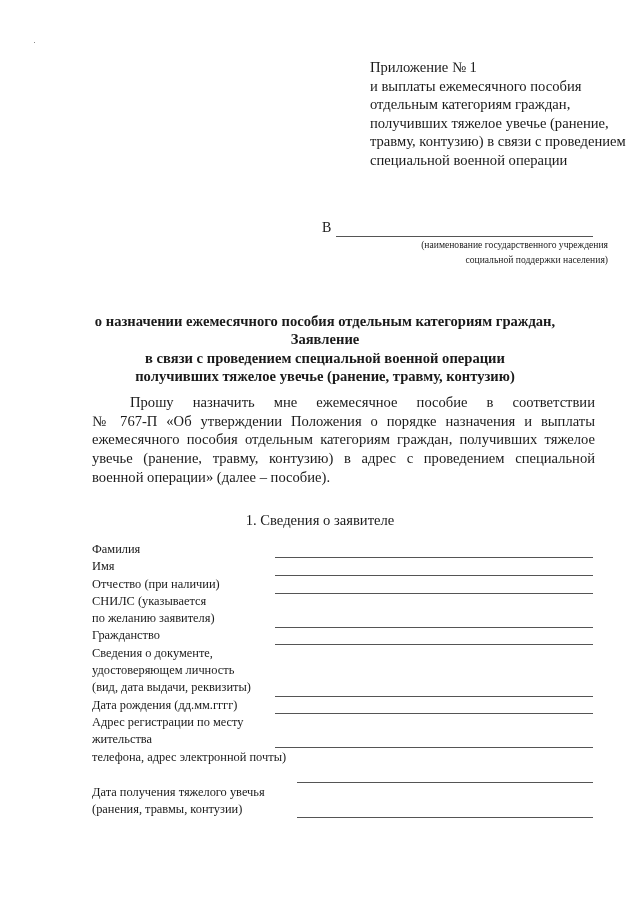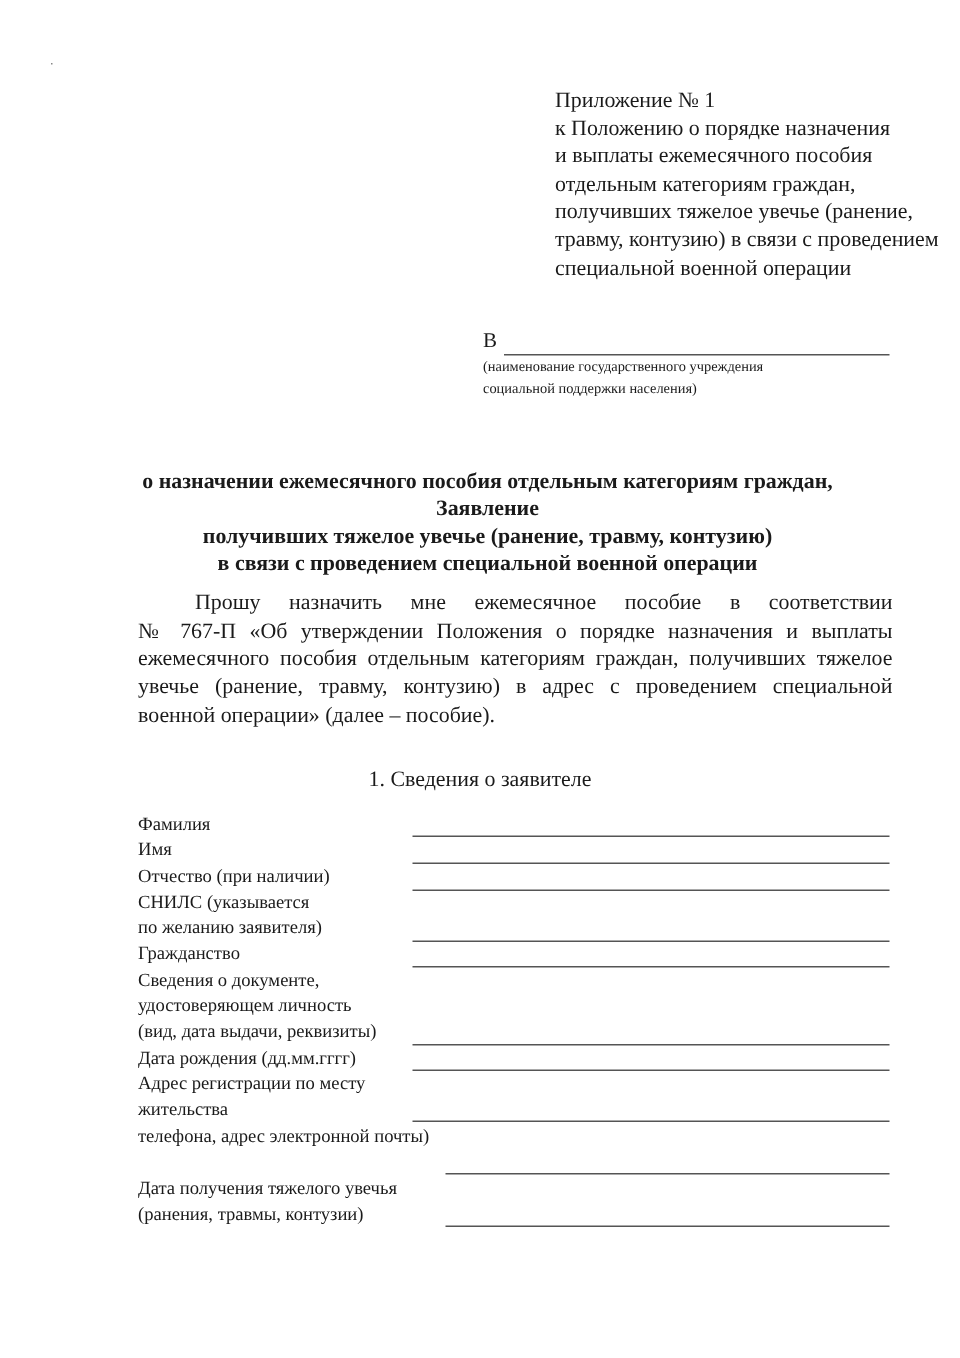--- a/index.html
+++ b/index.html
@@ -4,59 +4,58 @@
 <style>
   html, body { margin: 0; padding: 0; background: #ffffff; }
   body { width: 640px; height: 905px; position: relative; overflow: hidden;
          font-family: "Liberation Serif", "DejaVu Serif", serif; color: #1a1a1a; }
   .abs { position: absolute; white-space: nowrap; }
   .dot { position: absolute; left: 34px; top: 42px; width: 1px; height: 1px; background: #888; }
   .appendix { position: absolute; left: 322px; top: 58px; font-size: 14.6px; line-height: 18.6px; margin-left: 48px; }
   .appendix div { white-space: nowrap; }
   .recipient-prefix { left: 322px; top: 220px; font-size: 14px; }
   .recipient-line { position: absolute; left: 336px; top: 236px; width: 257px; height: 0; border-top: 1px solid #555; }
-  .recipient-caption { position: absolute; left: 322px; top: 238px; width: 286px; text-align: left; font-size: 9.6px; line-height: 14.5px; }
+  .recipient-caption { position: absolute; left: 322px; top: 238px; width: 286px; text-align: right; font-size: 9.6px; line-height: 14.5px; }
   .title-block { position: absolute; left: 60px; top: 312px; width: 530px; text-align: center; font-weight: bold; font-size: 14.6px; line-height: 18.4px; }
   .title-block div { white-space: nowrap; }
   .body-para { position: absolute; left: 92px; top: 393px; width: 503px; font-size: 14.6px; line-height: 18.7px; }
   .body-para div { white-space: nowrap; text-align: justify; text-align-last: justify; font-family: Liberation Serif, serif; }
   .body-para div.first { padding-left: 38px; }
   .body-para div.last { text-align-last: left; }
   .section-title { position: absolute; left: 60px; top: 512px; width: 520px; text-align: center; font-size: 14.6px; }
   .form-label { position: absolute; left: 92px; font-size: 12.4px; line-height: 17px; }
   .form-label div { white-space: nowrap; }
   .form-line { position: absolute; height: 0; border-top: 1px solid #555; }
 </style>
 </head>
 <body>
 
 <div class="dot"></div>
 
 <div class="appendix">
   <div>Приложение № 1</div>
-  <div>к Положению о порядке назначения</div>
   <div>и выплаты ежемесячного пособия</div>
   <div>отдельным категориям граждан,</div>
   <div>получивших тяжелое увечье (ранение,</div>
   <div>травму, контузию) в связи с проведением</div>
   <div>специальной военной операции</div>
 </div>
 
 <div class="abs recipient-prefix">В</div>
 <div class="recipient-line"></div>
 <div class="recipient-caption">
   <div>(наименование государственного учреждения</div>
   <div>социальной поддержки населения)</div>
 </div>
 
 <div class="title-block">
   <div>о назначении ежемесячного пособия отдельным категориям граждан,</div>
   <div>Заявление</div>
+  <div>в связи с проведением специальной военной операции</div>
   <div>получивших тяжелое увечье (ранение, травму, контузию)</div>
-  <div>в связи с проведением специальной военной операции</div>
 </div>
 
 <div class="body-para">
   <div class="first">Прошу назначить мне ежемесячное пособие в соответствии</div>
   <div>№ 767-П «Об утверждении Положения о порядке назначения и выплаты</div>
   <div>ежемесячного пособия отдельным категориям граждан, получивших тяжелое</div>
   <div>увечье (ранение, травму, контузию) в адрес с проведением специальной</div>
   <div class="last">военной операции» (далее – пособие).</div>
 </div>
 

